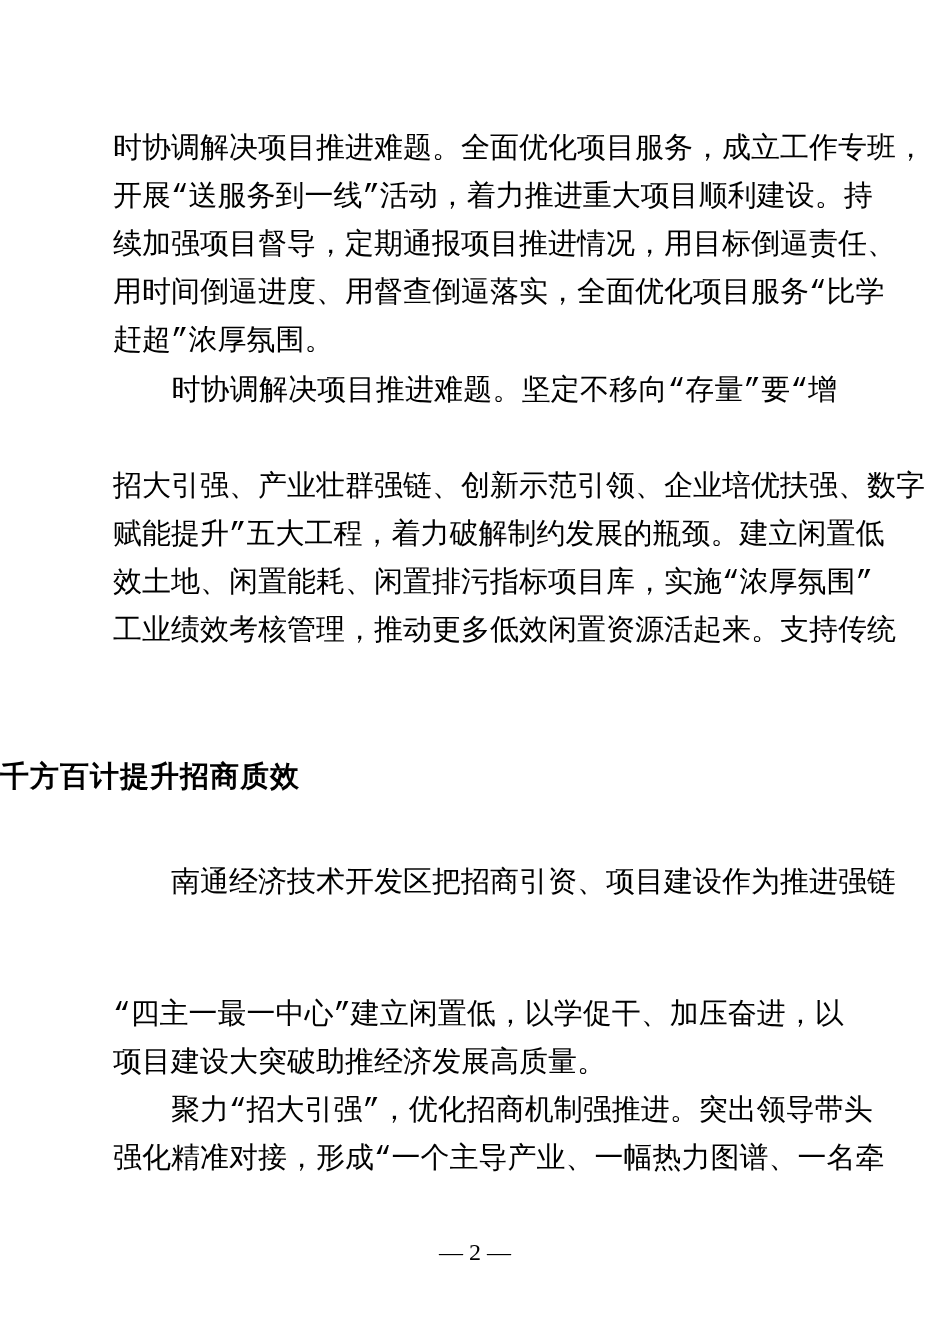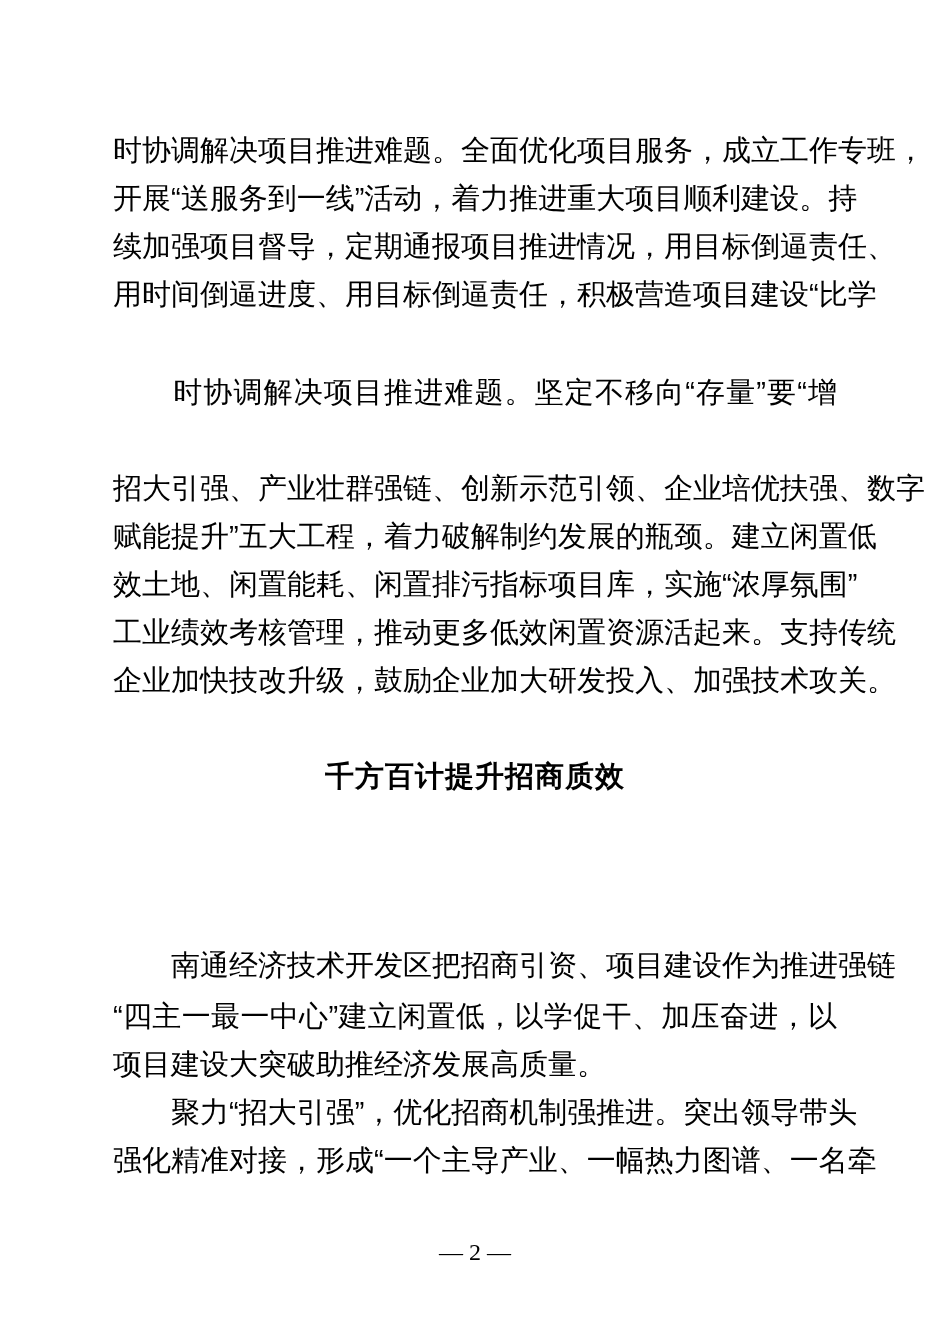--- a/index.html
+++ b/index.html
@@ -1,55 +1,55 @@
 <!DOCTYPE html>
 <html><head>
 <meta charset="utf-8">
 <style>
   html, body { margin:0; padding:0; background:#ffffff; }
   body { width:950px; height:1344px; position:relative; overflow:hidden; color:#000; }
   .page { position:absolute; left:0; top:0; width:950px; height:1344px; background:#fff; }
   .line {
     position:absolute; left:113px; width:724px; height:40px;
-    font-family:Liberation Sans, sans-serif;
+    font-family:Liberation Mono, monospace;
     font-size:29px; line-height:40px; white-space:nowrap;
     text-align:justify; text-align-last:justify;
     letter-spacing:0px;
   }
   .line.last { text-align-last:left; }
   .title {
-    position:absolute; left:0; width:950px; text-align:center;
+    position:absolute; left:0; width:950px; 
     font-family:"DejaVu Sans","Liberation Sans",sans-serif;
     font-weight:bold; font-size:29px; line-height:40px; letter-spacing:1px;
   }
   .pagenum {
     position:absolute; left:0; width:950px; top:1237px; text-align:center;
     font-family:"Liberation Serif","DejaVu Serif",serif; font-size:24px; line-height:30px;
   }
 </style>
 </head>
 <body>
 
 <div class="page">
 
   <div class="line" style="top:130px">时协调解决项目推进难题。全面优化项目服务，成立工作专班，</div>
   <div class="line" style="top:178px">开展“送服务到一线”活动，着力推进重大项目顺利建设。持</div>
   <div class="line" style="top:226px">续加强项目督导，定期通报项目推进情况，用目标倒逼责任、</div>
-  <div class="line" style="top:274px">用时间倒逼进度、用目标倒逼责任，积极营造项目建设“比学</div>
+  <div class="line" style="top:274px">用时间倒逼进度、用督查倒逼落实，全面优化项目服务“比学</div>
+  <div class="line last" style="top:322px">赶超”浓厚氛围。</div>
 
   <div class="line" style="top:372px">　　时协调解决项目推进难题。坚定不移向“存量”要“增</div>
   <div class="line" style="top:468px">招大引强、产业壮群强链、创新示范引领、企业培优扶强、数字</div>
   <div class="line" style="top:516px">赋能提升”五大工程，着力破解制约发展的瓶颈。建立闲置低</div>
   <div class="line" style="top:564px">效土地、闲置能耗、闲置排污指标项目库，实施“浓厚氛围”</div>
   <div class="line" style="top:612px">工业绩效考核管理，推动更多低效闲置资源活起来。支持传统</div>
-  <div class="line last" style="top:660px">企业加快技改升级，鼓励企业加大研发投入、加强技术攻关。</div>
 
   <div class="title" style="top:756px">千方百计提升招商质效</div>
 
-  <div class="line" style="top:945px">　　南通经济技术开发区把招商引资、项目建设作为推进强链</div>
+  <div class="line" style="top:864px">　　南通经济技术开发区把招商引资、项目建设作为推进强链</div>
   <div class="line" style="top:996px">“四主一最一中心”建立闲置低，以学促干、加压奋进，以</div>
   <div class="line last" style="top:1044px">项目建设大突破助推经济发展高质量。</div>
 
   <div class="line" style="top:1140px">强化精准对接，形成“一个主导产业、一幅热力图谱、一名牵</div>
   <div class="line" style="top:1092px">　　聚力“招大引强”，优化招商机制强推进。突出领导带头</div>
 
   <div class="pagenum">— 2 —</div>
 </div>
 
 </body></html>

